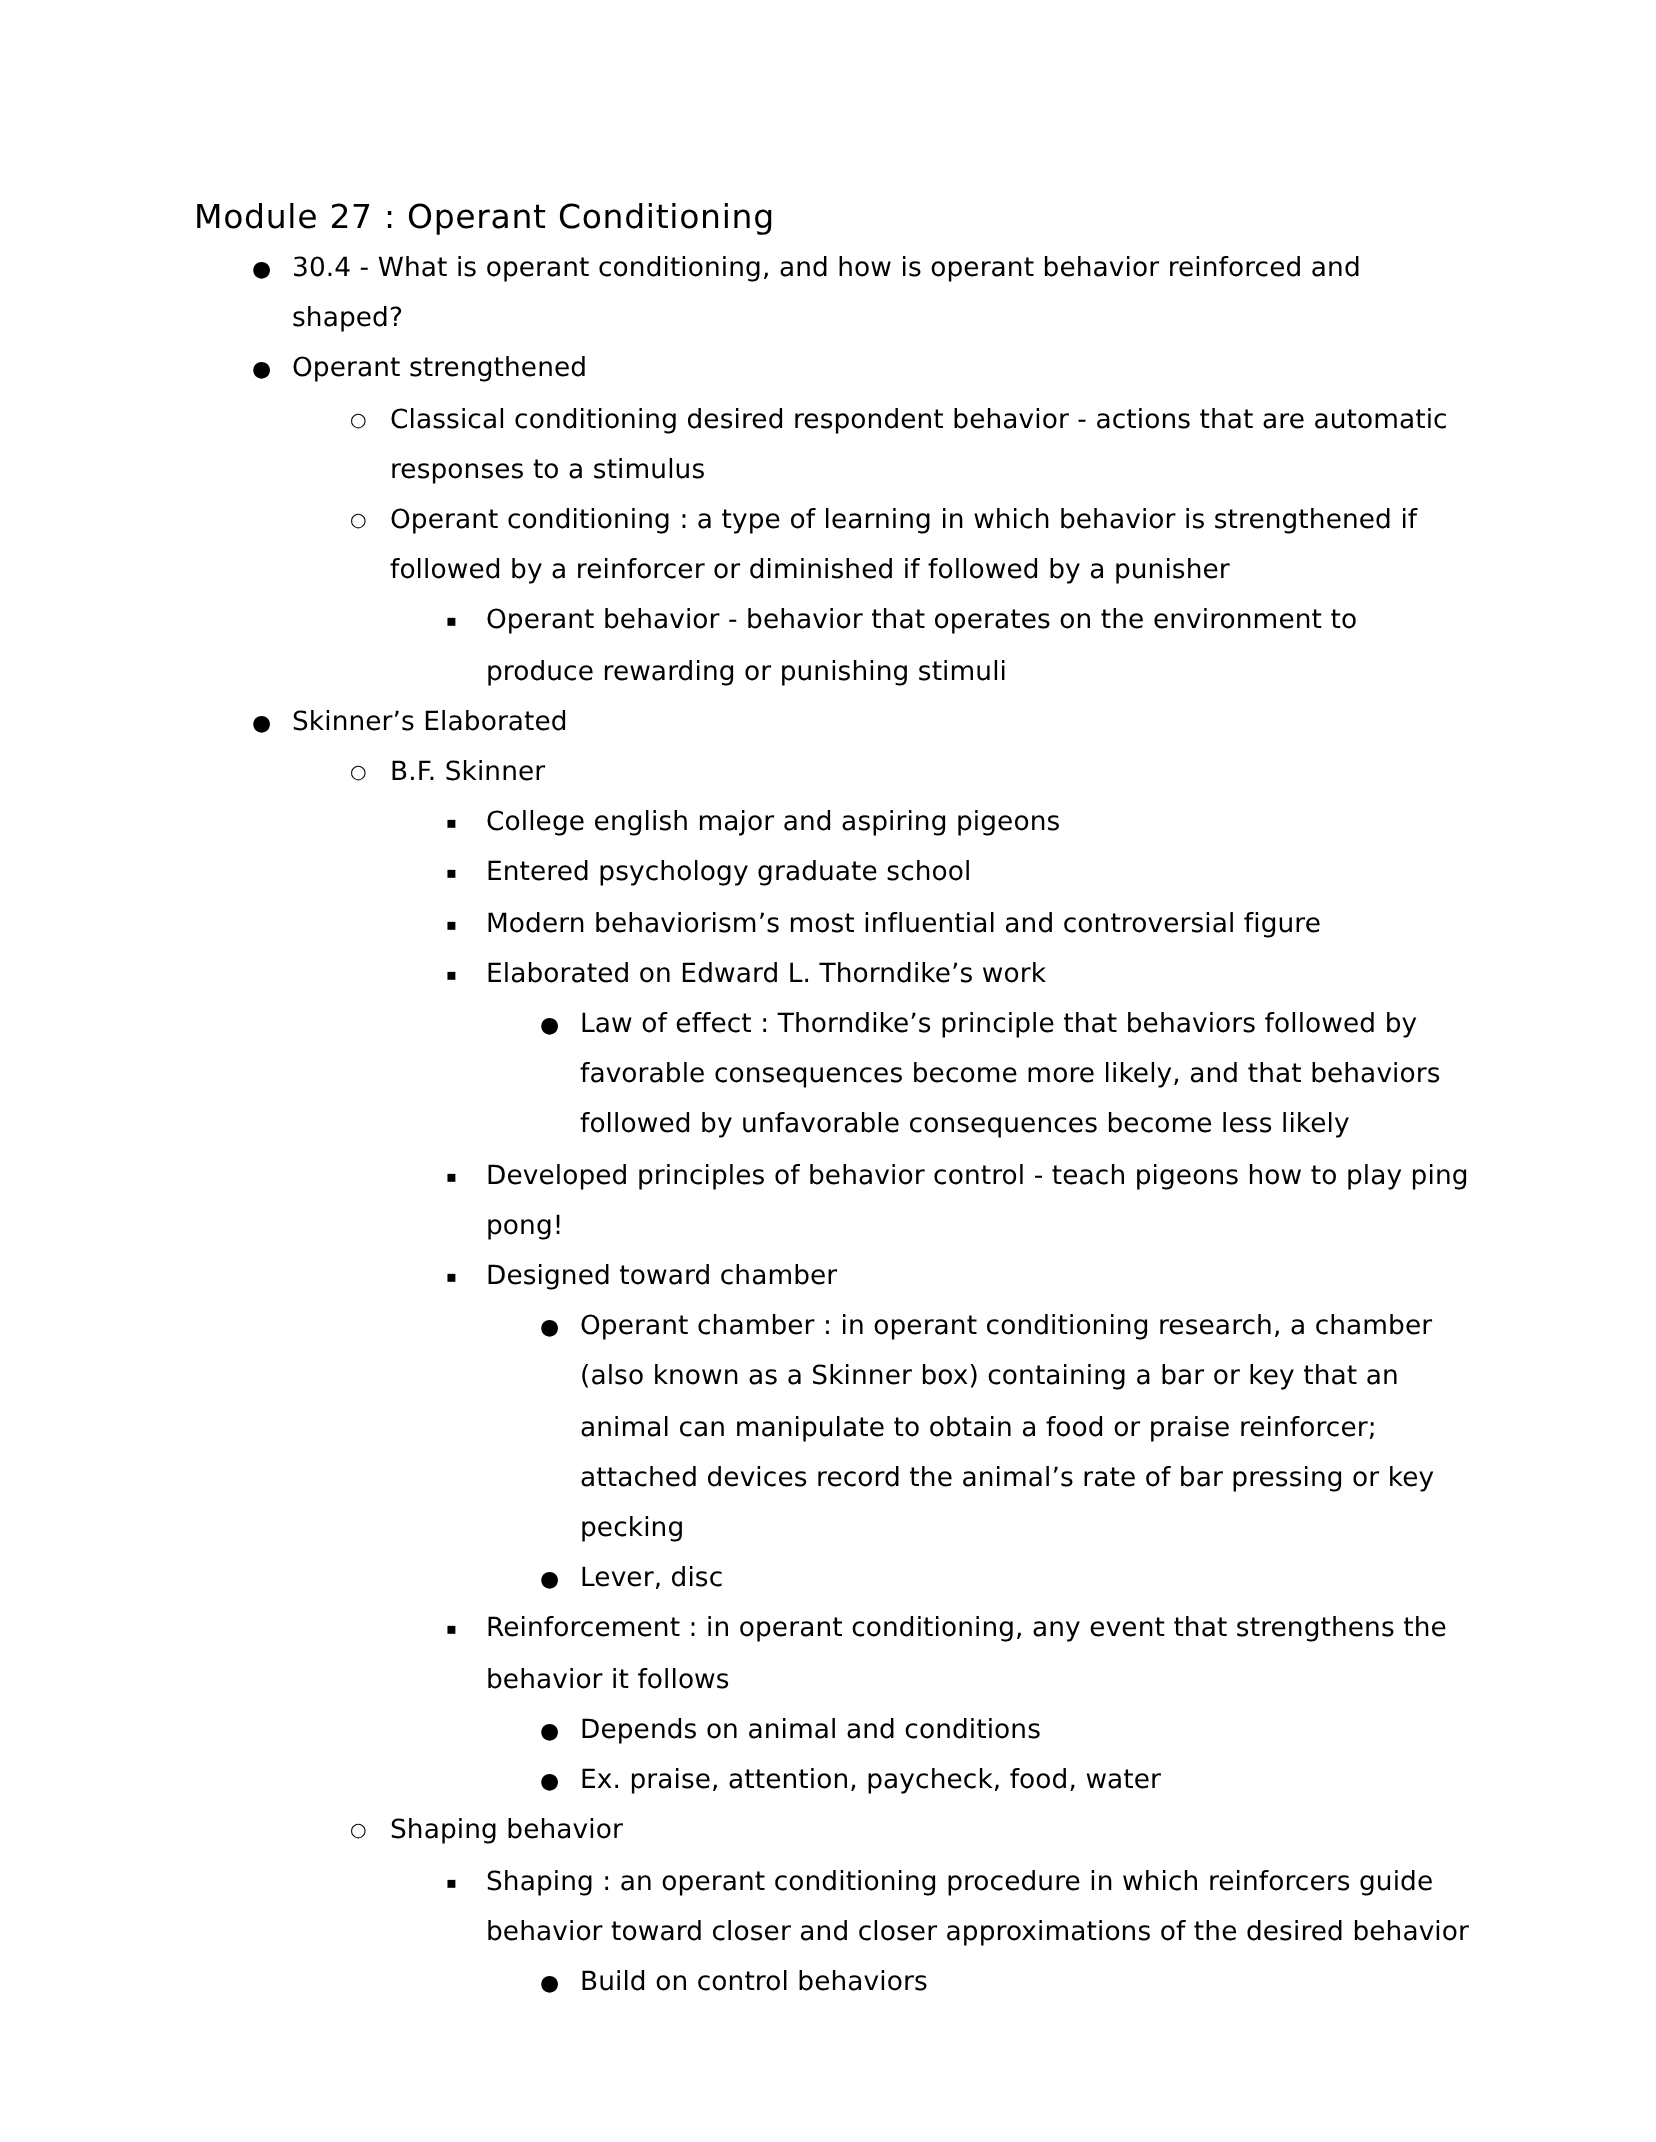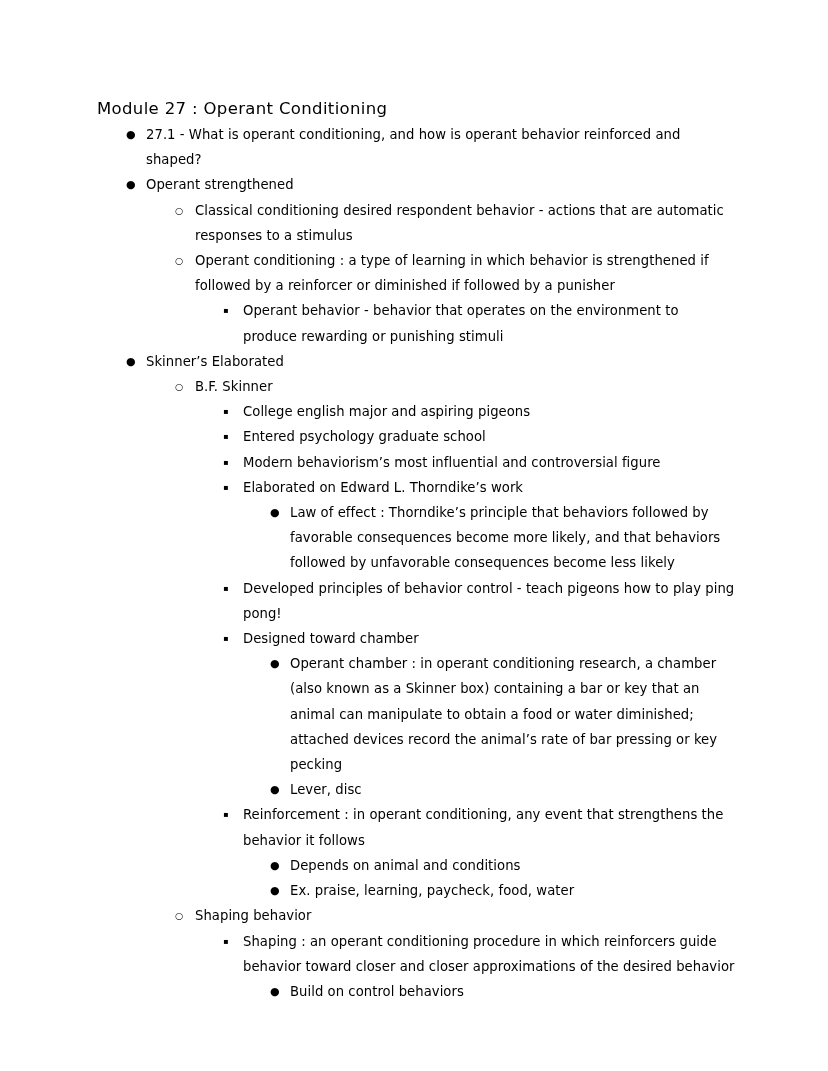--- a/index.html
+++ b/index.html
@@ -109,21 +109,21 @@
 <body>
 
 <div class="page">
   <div class="doc-body">
 
     <div class="doc-title">Module 27 : Operant Conditioning</div>
 
     <div class="outline" id="outline-root">
         <div class="li lvl1 w-a">
           <span class="bullet">●</span>
-          <span class="txt">27.1 - What is operant conditioning, and how is operant behavior reinforced and shaped?</span>
+          <span class="txt">30.4 - What is operant conditioning, and how is operant behavior reinforced and shaped?</span>
         </div>
         <div class="li lvl1 w-a">
           <span class="bullet">●</span>
           <span class="txt">Operant strengthened</span>
         </div>
         <div class="li lvl2 w-a">
           <span class="bullet">○</span>
           <span class="txt">Classical conditioning desired respondent behavior - actions that are automatic responses to a stimulus</span>
         </div>
         <div class="li lvl2 w-a">
@@ -165,37 +165,37 @@
         <div class="li lvl3 w-a">
           <span class="bullet">▪</span>
           <span class="txt">Developed principles of behavior control - teach pigeons how to play ping pong!</span>
         </div>
         <div class="li lvl3 w-a">
           <span class="bullet">▪</span>
           <span class="txt">Designed toward chamber</span>
         </div>
         <div class="li lvl4 w-a">
           <span class="bullet">●</span>
-          <span class="txt">Operant chamber : in operant conditioning research, a chamber (also known as a Skinner box) containing a bar or key that an animal can manipulate to obtain a food or water diminished; attached devices record the animal’s rate of bar pressing or key pecking</span>
+          <span class="txt">Operant chamber : in operant conditioning research, a chamber (also known as a Skinner box) containing a bar or key that an animal can manipulate to obtain a food or praise reinforcer; attached devices record the animal’s rate of bar pressing or key pecking</span>
         </div>
         <div class="li lvl4 w-a">
           <span class="bullet">●</span>
           <span class="txt">Lever, disc</span>
         </div>
         <div class="li lvl3 w-a">
           <span class="bullet">▪</span>
           <span class="txt">Reinforcement : in operant conditioning, any event that strengthens the behavior it follows</span>
         </div>
         <div class="li lvl4 w-a">
           <span class="bullet">●</span>
           <span class="txt">Depends on animal and conditions</span>
         </div>
         <div class="li lvl4 w-a">
           <span class="bullet">●</span>
-          <span class="txt">Ex. praise, learning, paycheck, food, water</span>
+          <span class="txt">Ex. praise, attention, paycheck, food, water</span>
         </div>
         <div class="li lvl2 w-a">
           <span class="bullet">○</span>
           <span class="txt">Shaping behavior</span>
         </div>
         <div class="li lvl3 w-a">
           <span class="bullet">▪</span>
           <span class="txt">Shaping : an operant conditioning procedure in which reinforcers guide behavior toward closer and closer approximations of the desired behavior</span>
         </div>
         <div class="li lvl4 w-a">

